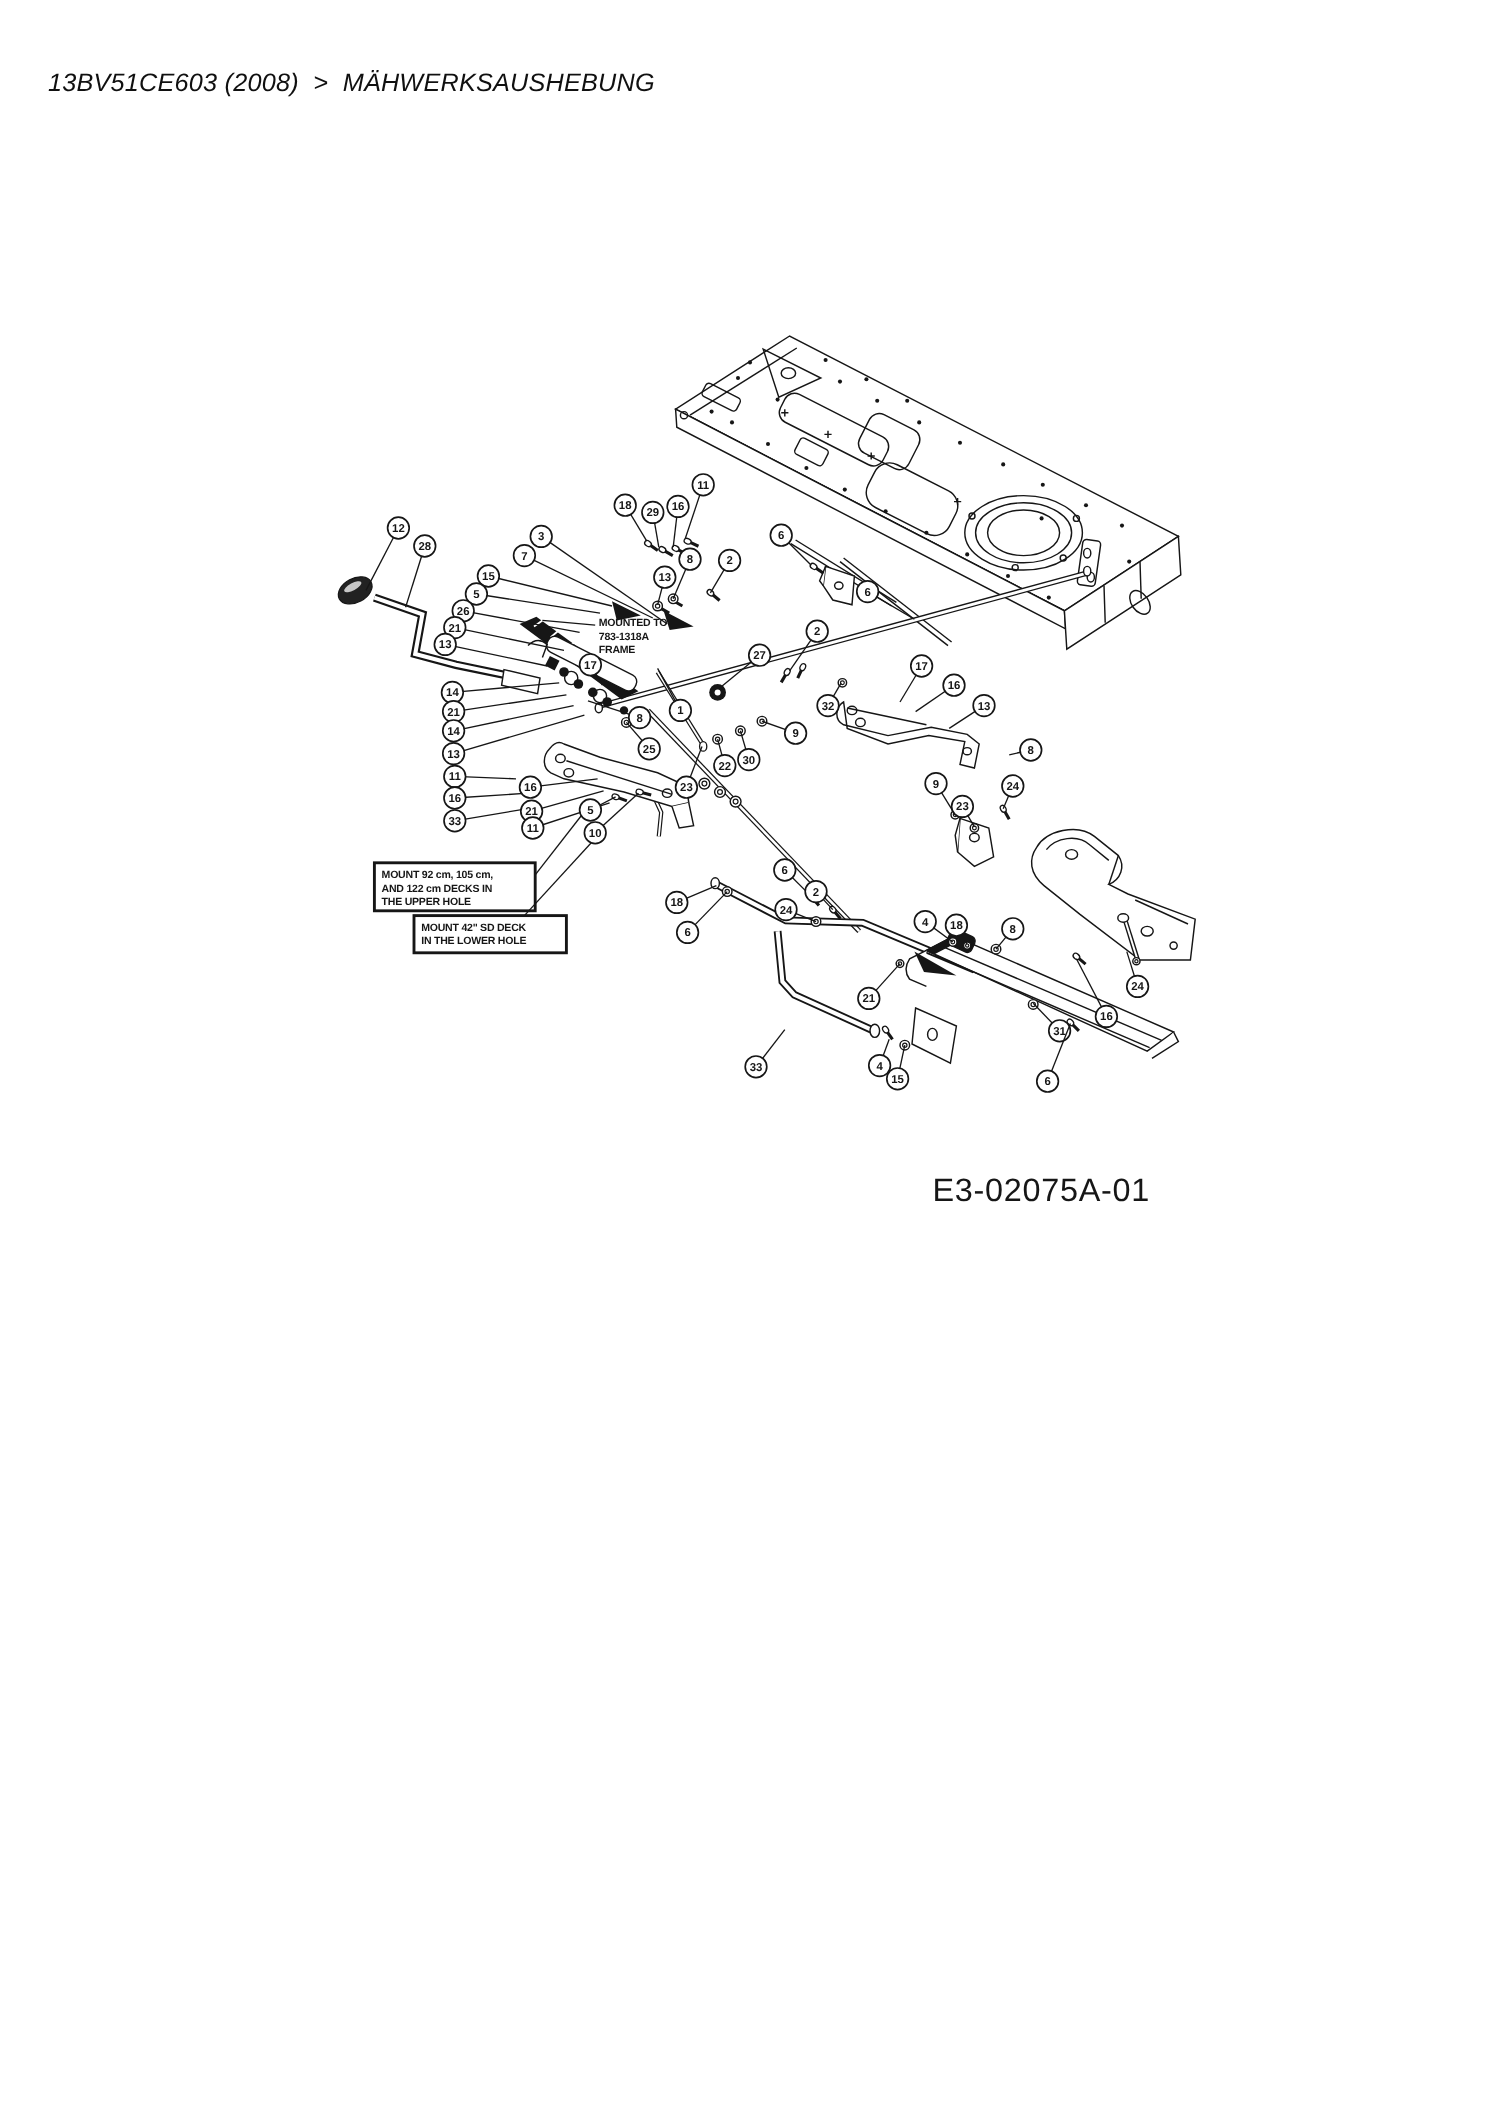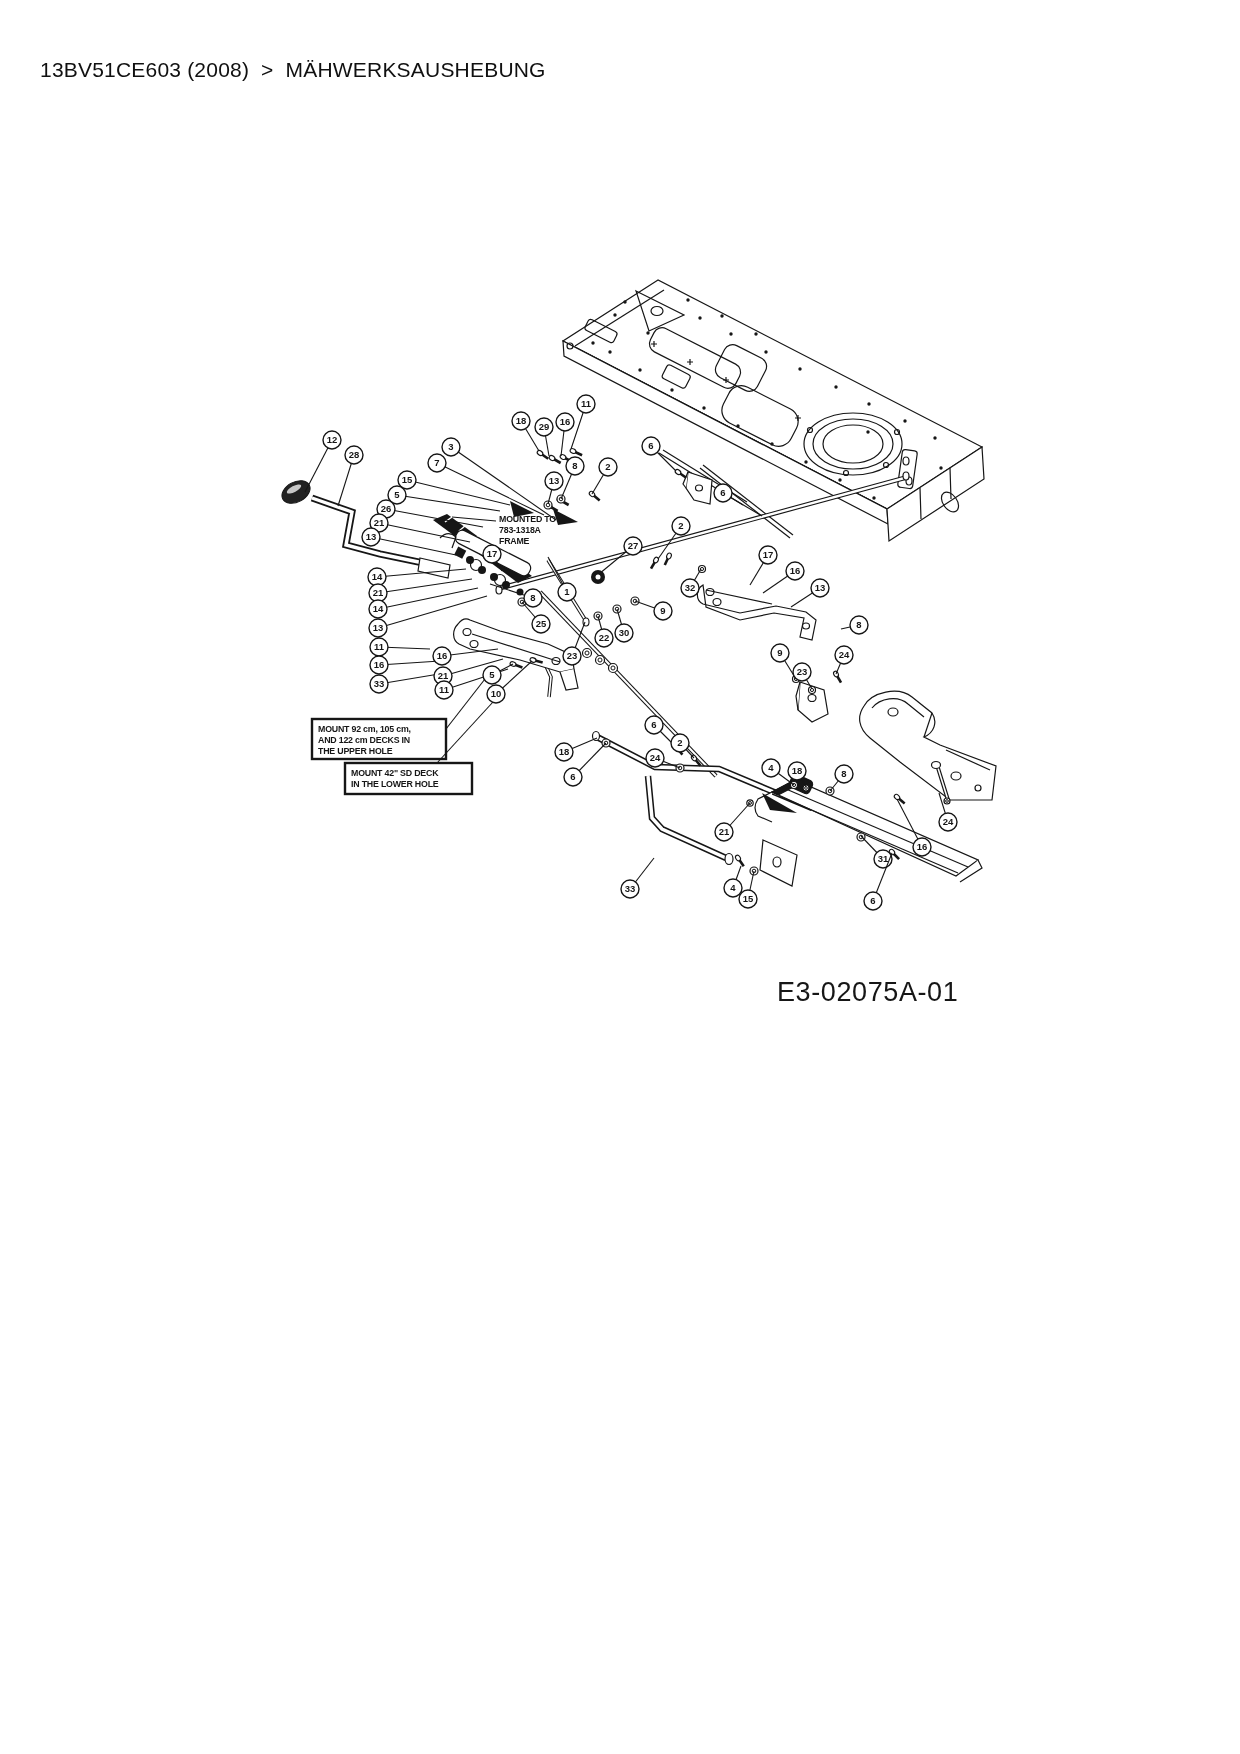--- a/index.html
+++ b/index.html
@@ -1,19 +1,19 @@
 <!DOCTYPE html>
 <html><head>
 <meta charset="utf-8">
 <style>
   html,body{margin:0;padding:0;background:#ffffff;}
   body{width:1240px;height:1754px;position:relative;overflow:hidden;
        font-family:"Liberation Sans",sans-serif;color:#111;}
   .crumbs{position:absolute;left:40px;top:58px;font-size:21px;letter-spacing:.2px;
-          color:#101010;white-space:nowrap;}
+          color:#101010;white-space:nowrap;font-style:italic;}
   .crumbs .sep{margin:0 12px;}
   #stage{position:absolute;left:0;top:0;}
   svg text{font-family:"Liberation Sans",sans-serif;}
 </style>
 </head>
 <body>
 
 <div class="crumbs">
   <span>13BV51CE603 (2008)</span><span class="sep">&gt;</span><span>MÄHWERKSAUSHEBUNG</span>
 </div>

